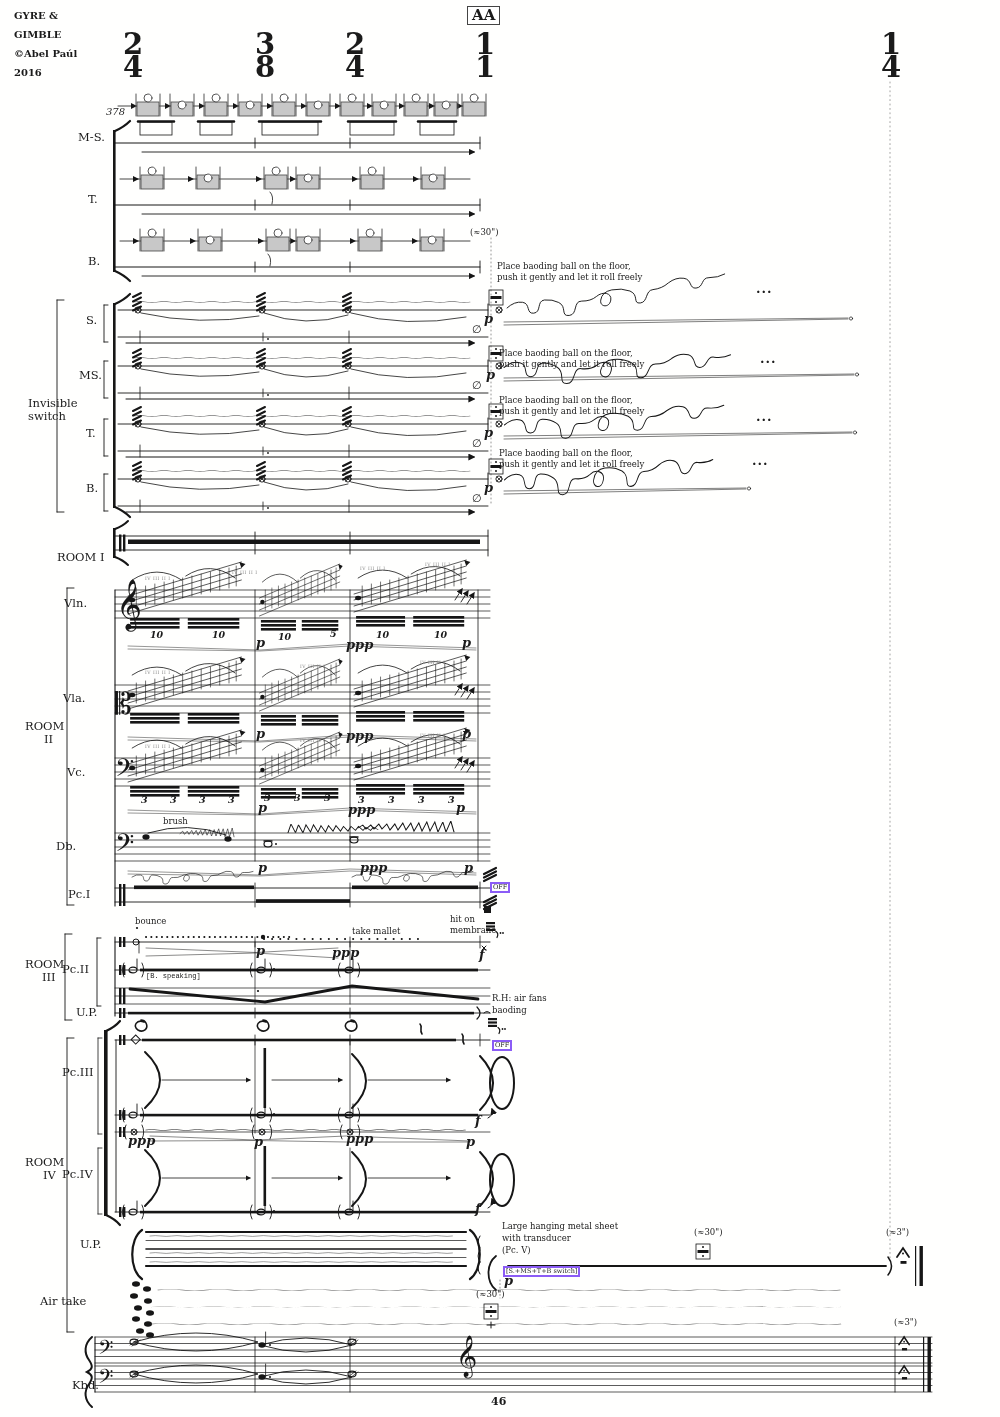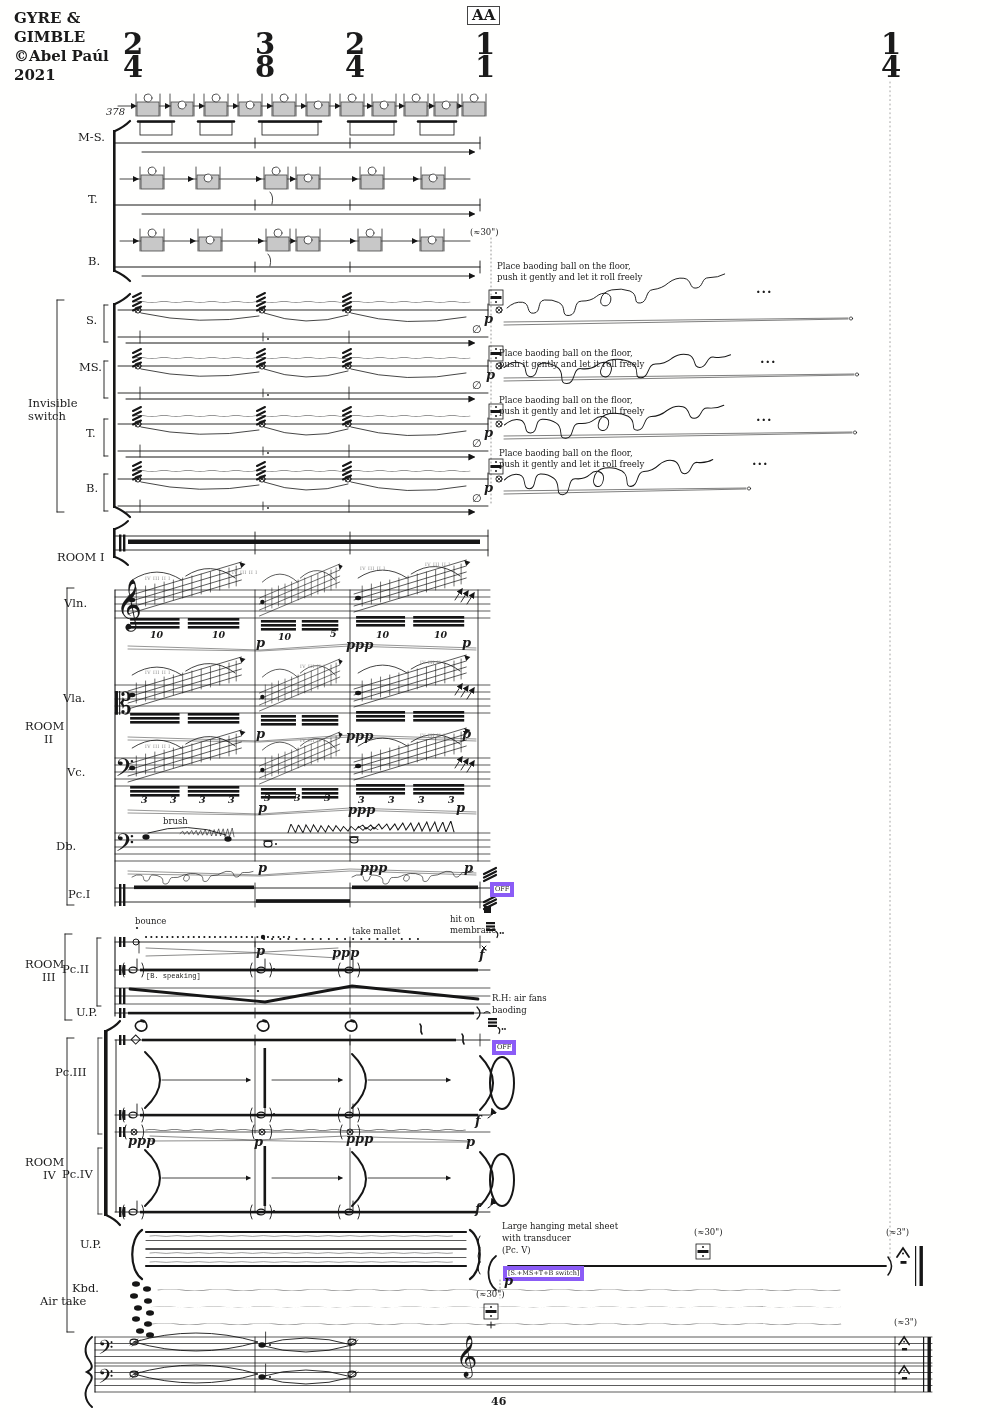--- a/index.html
+++ b/index.html
@@ -1,28 +1,28 @@
 <!DOCTYPE html>
 <html><head>
 <meta charset="utf-8">
 <style>
 html,body{margin:0;padding:0;background:#fff;}
 .page{position:relative;width:1000px;height:1417px;background:#fffffe;overflow:hidden;
  font-family:"DejaVu Serif",serif;color:#1b1b1b;}
 svg{position:absolute;left:0;top:0;}
 .t{position:absolute;white-space:nowrap;line-height:1.15;}
-.title{font-size:15px;font-weight:bold;}
+.title{font-size:10px;font-weight:bold;}
 .lbl{font-size:11.5px;}
 .tsig{font-size:29px;font-weight:bold;width:30px;text-align:center;line-height:23px;font-family:"DejaVu Serif",serif;}
 .aa{font-size:15px;font-weight:bold;border:1px solid #444;padding:0 4px;background:#fff;}
 .mnum{font-size:10px;font-style:italic;}
 .pgnum{font-size:11px;font-weight:bold;}
 .ann{font-size:8.5px;}
 .ann7{font-size:7px;font-family:Liberation Mono, monospace;}
-.box6{font-size:6.5px;border:4px solid #8b5cf6;padding:0 1px;background:#fff;}
+.box6{font-size:6.5px;border:2px solid #8b5cf6;padding:0 1px;background:#fff;}
 .dyn{font-size:13px;font-weight:bold;font-style:italic;font-family:"DejaVu Serif",serif;}
 .tup{font-size:9.5px;font-weight:bold;font-style:italic;}
 .numerals{font-size:4.5px;color:#898989;letter-spacing:0.5px;}
 .os{font-size:11px;}
 .dots{font-size:13px;font-weight:bold;letter-spacing:1px;}
 </style>
 </head>
 <body>
 
 <div class="page">
@@ -542,21 +542,21 @@
 <path d="M128,646 L260,650 L350,644 L476,648 M128,649 L260,651 L350,646 L476,650" stroke-width="0.45"></path>
 <path d="M128,737 L260,741 L350,735 L476,739 M128,740 L260,742 L350,737 L476,741" stroke-width="0.45"></path>
 <path d="M128,810 L260,814 L350,808 L476,812 M128,813 L260,815 L350,810 L476,814" stroke-width="0.45"></path>
 <path d="M128,871 L260,875 L350,869 L476,873 M128,874 L260,876 L350,871 L476,875" stroke-width="0.45"></path>
 </g>
 </svg>
 
 <div class="t title" style="left:14px;top:10px">GYRE &amp;</div>
 <div class="t title" style="left:14px;top:29px">GIMBLE</div>
 <div class="t title" style="left:14px;top:48px">©Abel Paúl</div>
-<div class="t title" style="left:14px;top:67px">2021</div>
+<div class="t title" style="left:14px;top:67px">2016</div>
 <div class="t aa" style="left:467px;top:6px">AA</div>
 <div class="t mnum" style="left:106px;top:106px">378</div>
 <div class="t pgnum" style="left:491px;top:1396px">46</div>
 
 <div class="t tsig" style="left:118px;top:33px">
       <div>2</div>
       <div>4</div>
     </div>
 <div class="t tsig" style="left:250px;top:33px">
       <div>3</div>
@@ -574,42 +574,42 @@
       <div>1</div>
       <div>4</div>
     </div>
 
 <div class="t lbl" style="left:78px;top:131px">M-S.</div>
 <div class="t lbl" style="left:88px;top:193px">T.</div>
 <div class="t lbl" style="left:88px;top:255px">B.</div>
 <div class="t lbl" style="left:28px;top:397px">Invisible</div>
 <div class="t lbl" style="left:28px;top:410px">switch</div>
 <div class="t lbl" style="left:86px;top:314px">S.</div>
-<div class="t lbl" style="left:79px;top:361px">MS.</div>
+<div class="t lbl" style="left:79px;top:369px">MS.</div>
 <div class="t lbl" style="left:86px;top:427px">T.</div>
 <div class="t lbl" style="left:86px;top:482px">B.</div>
 <div class="t lbl" style="left:57px;top:551px">ROOM I</div>
 <div class="t lbl" style="left:25px;top:720px">ROOM</div>
 <div class="t lbl" style="left:44px;top:733px">II</div>
 <div class="t lbl" style="left:64px;top:597px">Vln.</div>
 <div class="t lbl" style="left:63px;top:692px">Vla.</div>
 <div class="t lbl" style="left:67px;top:766px">Vc.</div>
 <div class="t lbl" style="left:56px;top:840px">Db.</div>
 <div class="t lbl" style="left:68px;top:888px">Pc.I</div>
 <div class="t lbl" style="left:25px;top:958px">ROOM</div>
 <div class="t lbl" style="left:42px;top:971px">III</div>
 <div class="t lbl" style="left:62px;top:963px">Pc.II</div>
 <div class="t lbl" style="left:76px;top:1006px">U.P.</div>
 <div class="t lbl" style="left:25px;top:1156px">ROOM</div>
 <div class="t lbl" style="left:43px;top:1169px">IV</div>
-<div class="t lbl" style="left:55px;top:1066px">Pc.III</div>
+<div class="t lbl" style="left:62px;top:1066px">Pc.III</div>
 <div class="t lbl" style="left:62px;top:1168px">Pc.IV</div>
 <div class="t lbl" style="left:80px;top:1238px">U.P.</div>
 <div class="t lbl" style="left:40px;top:1295px">Air take</div>
-<div class="t lbl" style="left:72px;top:1282px">Kbd.</div>
+<div class="t lbl" style="left:72px;top:1379px">Kbd.</div>
 
 <div class="t ann" style="left:497px;top:262px">Place baoding ball on the floor,</div>
 <div class="t ann" style="left:497px;top:273px">push it gently and let it roll freely</div>
 <div class="t ann" style="left:499px;top:349px">Place baoding ball on the floor,</div>
 <div class="t ann" style="left:499px;top:360px">push it gently and let it roll freely</div>
 <div class="t ann" style="left:499px;top:396px">Place baoding ball on the floor,</div>
 <div class="t ann" style="left:499px;top:407px">push it gently and let it roll freely</div>
 <div class="t ann" style="left:499px;top:449px">Place baoding ball on the floor,</div>
 <div class="t ann" style="left:499px;top:460px">push it gently and let it roll freely</div>
 

